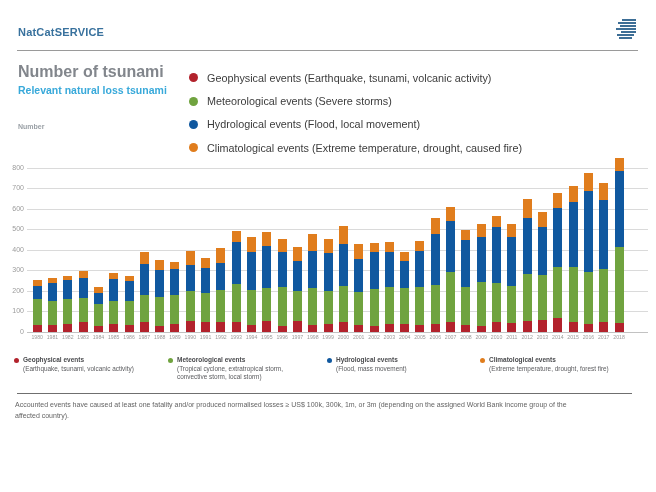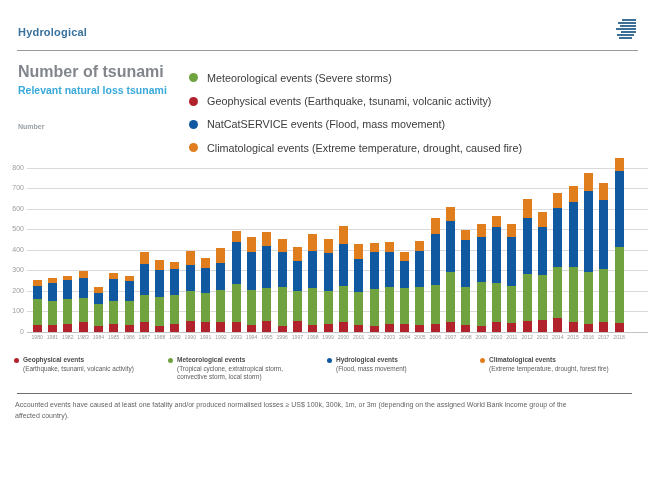--- a/index.html
+++ b/index.html
@@ -45,21 +45,21 @@
   .bl-detail { font-size:6.4px; color:#5a5b5e; line-height:8.5px; }
 
   .footer-rule { position:absolute; left:17px; right:24px; top:393px; border-top:1.5px solid #6f6f6f; }
   .footnote { position:absolute; left:15px; top:400px; width:560px; font-size:7px; color:#636363; line-height:10.5px; }
 </style>
 </head>
 <body>
 
 <div class="page">
 
-  <div class="brand">Hydrological</div>
+  <div class="brand">NatCatSERVICE</div>
 
   <div class="logo">
     <span>
       <svg width="23" height="25" viewBox="0 0 23 25">
         <g fill="#3d6e96">
           <rect x="7" y="2" width="14" height="2"></rect>
           <rect x="3" y="5" width="18" height="2"></rect>
           <rect x="5" y="8" width="16" height="2"></rect>
           <rect x="1" y="11" width="20" height="2"></rect>
           <rect x="6" y="14" width="15" height="2"></rect>
@@ -73,30 +73,30 @@
   <div class="header-rule"></div>
 
   <div class="title">Number of tsunami</div>
   <div class="subtitle">
     <div>Relevant natural loss tsunami</div>
   </div>
   <div class="unit-label">Number</div>
 
   <ul class="top-legend">
       <li>
+        <span class="dot" style="background: rgb(178, 34, 44);"></span>
+        <span class="lbl">Geophysical events (Earthquake, tsunami, volcanic activity)</span>
+      </li>
+      <li>
         <span class="dot" style="background: rgb(112, 163, 63);"></span>
         <span class="lbl">Meteorological events (Severe storms)</span>
       </li>
       <li>
-        <span class="dot" style="background: rgb(178, 34, 44);"></span>
-        <span class="lbl">Geophysical events (Earthquake, tsunami, volcanic activity)</span>
-      </li>
-      <li>
         <span class="dot" style="background: rgb(16, 88, 159);"></span>
-        <span class="lbl">NatCatSERVICE events (Flood, mass movement)</span>
+        <span class="lbl">Hydrological events (Flood, local movement)</span>
       </li>
       <li>
         <span class="dot" style="background: rgb(224, 125, 29);"></span>
         <span class="lbl">Climatological events (Extreme temperature, drought, caused fire)</span>
       </li>
     </ul>
 
   <div class="chart">
     <div id="grid-layer">
         <div class="gridline zero" style="top: 181.7px;"></div>

